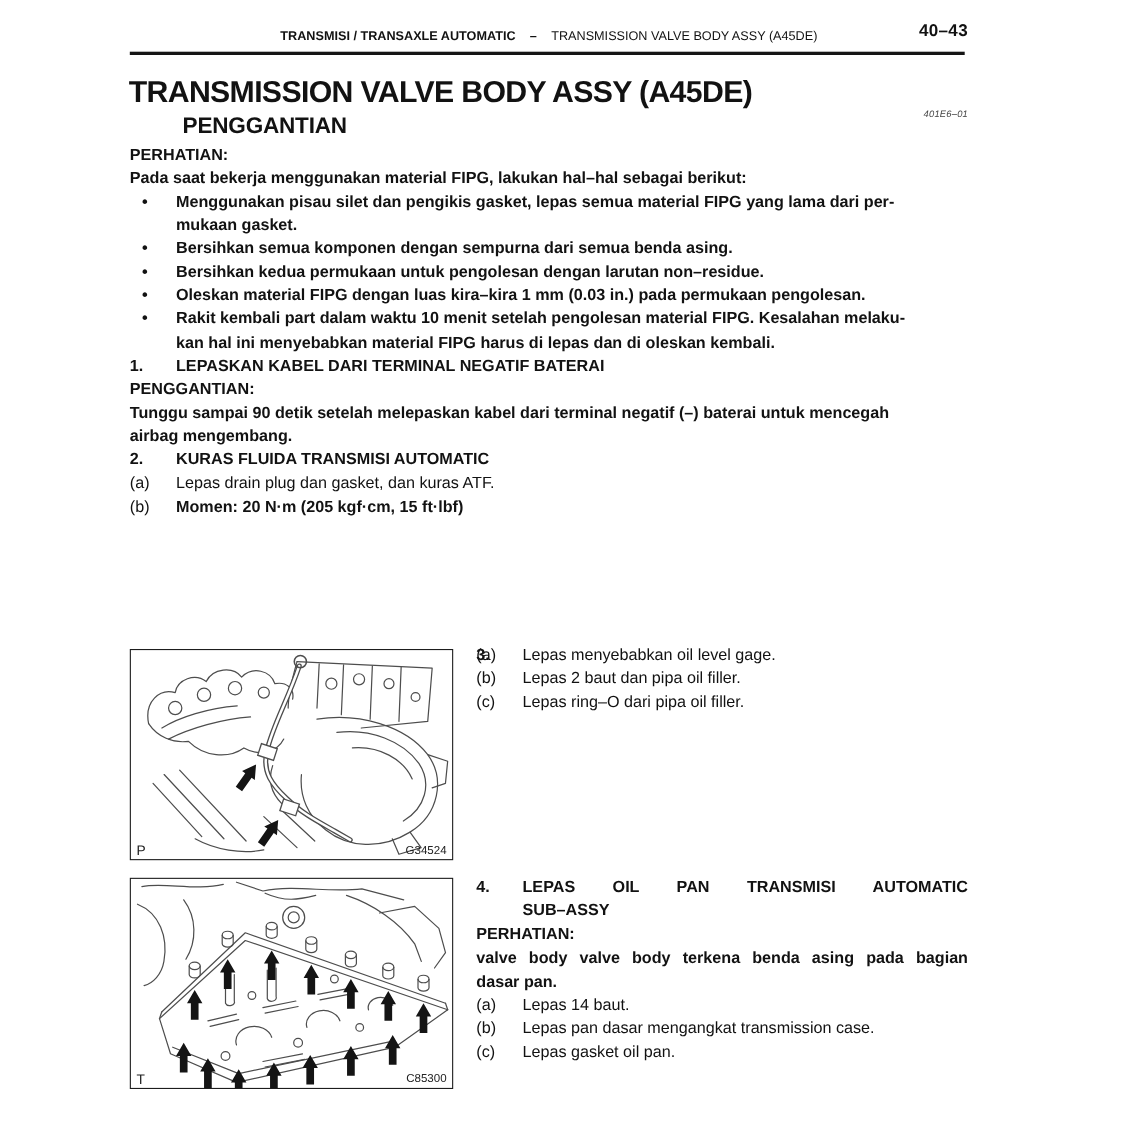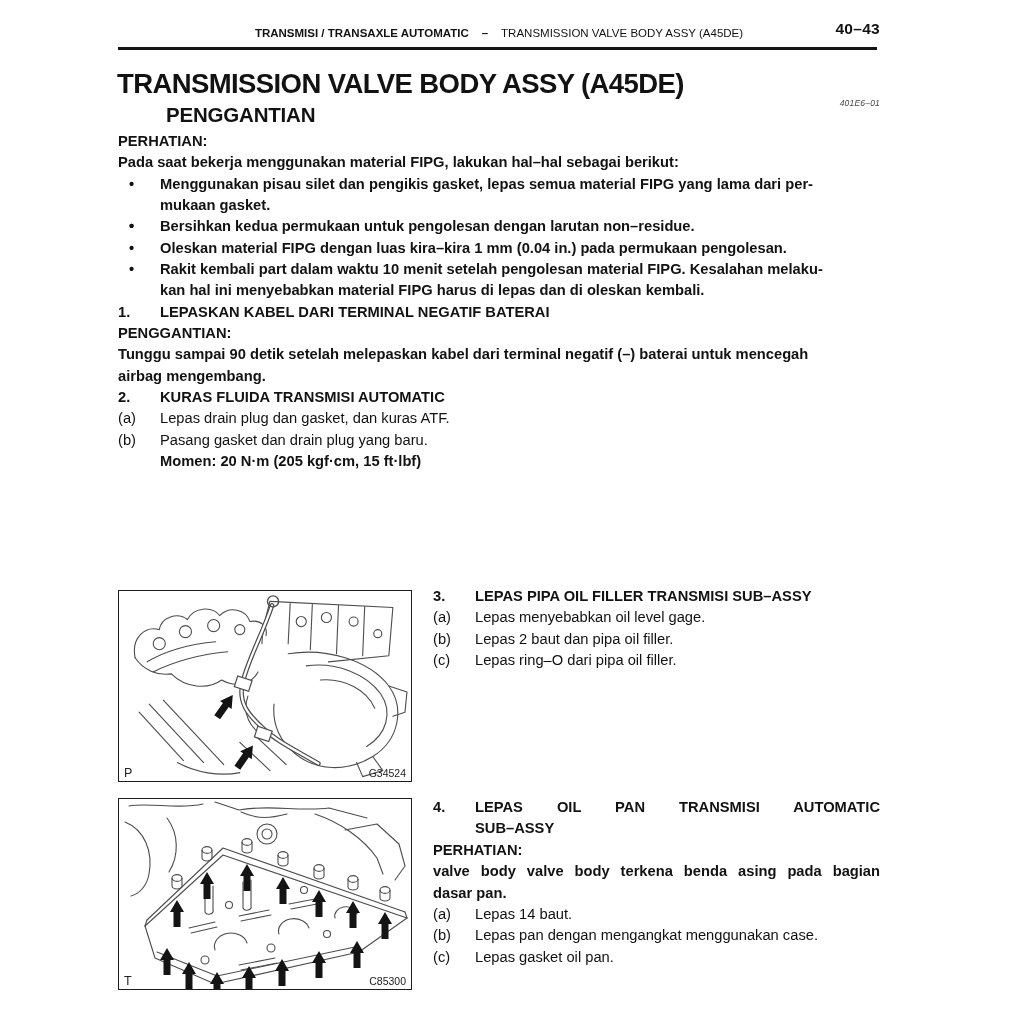--- a/index.html
+++ b/index.html
@@ -75,28 +75,29 @@
   <div class="row">PERHATIAN:</div>
   <div class="row">Pada saat bekerja menggunakan material FIPG, lakukan hal–hal sebagai berikut:</div>
 
   <div class="bullet">
     <span class="mk">•</span>
     <span class="preline">Menggunakan pisau silet dan pengikis gasket, lepas semua material FIPG yang lama dari per-
 mukaan gasket.</span>
   </div>
   <div class="bullet">
     <span class="mk">•</span>
+    <span class="preline">Bersihkan semua komponen dengan sempurna dari semua benda asing.</span>
   </div>
   <div class="bullet">
     <span class="mk">•</span>
     <span class="preline">Bersihkan kedua permukaan untuk pengolesan dengan larutan non–residue.</span>
   </div>
   <div class="bullet">
     <span class="mk">•</span>
-    <span class="preline">Oleskan material FIPG dengan luas kira–kira 1 mm (0.04 in.) pada permukaan pengolesan.</span>
+    <span class="preline">Oleskan material FIPG dengan luas kira–kira 1 mm (0.03 in.) pada permukaan pengolesan.</span>
   </div>
   <div class="bullet">
     <span class="mk">•</span>
     <span class="preline">Rakit kembali part dalam waktu 10 menit setelah pengolesan material FIPG. Kesalahan melaku-
 kan hal ini menyebabkan material FIPG harus di lepas dan di oleskan kembali.</span>
   </div>
 
   <div class="row ind">
     <span class="lbl">1.</span>
     <span>LEPASKAN KABEL DARI TERMINAL NEGATIF BATERAI</span>
@@ -109,21 +110,20 @@
   <div class="row ind">
     <span class="lbl">2.</span>
     <span>KURAS FLUIDA TRANSMISI AUTOMATIC</span>
   </div>
   <div class="row ind norm">
     <span class="lbl">(a)</span>
     <span>Lepas drain plug dan gasket, dan kuras ATF.</span>
   </div>
   <div class="row ind norm">
     <span class="lbl">(b)</span>
-    <span>Pasang gasket dan drain plug yang baru.</span>
   </div>
   <div class="row ind">Momen: 20 N·m (205 kgf·cm, 15 ft·lbf)</div>
 </div>
 
 <div class="figure" id="fig1">
   <svg viewBox="0 0 290 188">
     <g stroke="#4d4d4d" stroke-width="1.1" fill="none" stroke-linecap="round" stroke-linejoin="round">
 
       <path d="M16 66 C12 46 26 34 40 38 C42 26 58 20 68 28 C74 16 92 14 100 24 C110 14 126 18 130 30 C140 28 148 34 146 44"></path>
       <path d="M16 66 C24 78 38 84 52 82 C66 96 88 98 102 88 C116 96 132 92 138 80"></path>
@@ -167,21 +167,20 @@
       <path d="M0 0 L-7 12 L-3.5 12 L-3.5 27 L3.5 27 L3.5 12 L7 12 Z" transform="translate(133,153) rotate(35)"></path>
     </g>
   </svg>
   <div class="fig-corner">P</div>
   <div class="fig-code">G34524</div>
 </div>
 
 <div class="col" id="step3-col">
   <div class="row ind step-title">
     <span class="lbl">3.</span>
-    <span>LEPAS PIPA OIL FILLER TRANSMISI SUB–ASSY</span>
   </div>
   <div class="row ind">
     <span class="lbl">(a)</span>
     <span>Lepas menyebabkan oil level gage.</span>
   </div>
   <div class="row ind">
     <span class="lbl">(b)</span>
     <span>Lepas 2 baut dan pipa oil filler.</span>
   </div>
   <div class="row ind">
@@ -292,19 +291,19 @@
   <div class="row bold">
     <span class="jline">valve body valve body terkena benda asing pada bagian</span>
     <span class="bline">dasar pan.</span>
   </div>
   <div class="row ind">
     <span class="lbl">(a)</span>
     <span>Lepas 14 baut.</span>
   </div>
   <div class="row ind">
     <span class="lbl">(b)</span>
-    <span>Lepas pan dengan mengangkat menggunakan case.</span>
+    <span>Lepas pan dasar mengangkat transmission case.</span>
   </div>
   <div class="row ind">
     <span class="lbl">(c)</span>
     <span>Lepas gasket oil pan.</span>
   </div>
 </div>
 
 </body></html>

